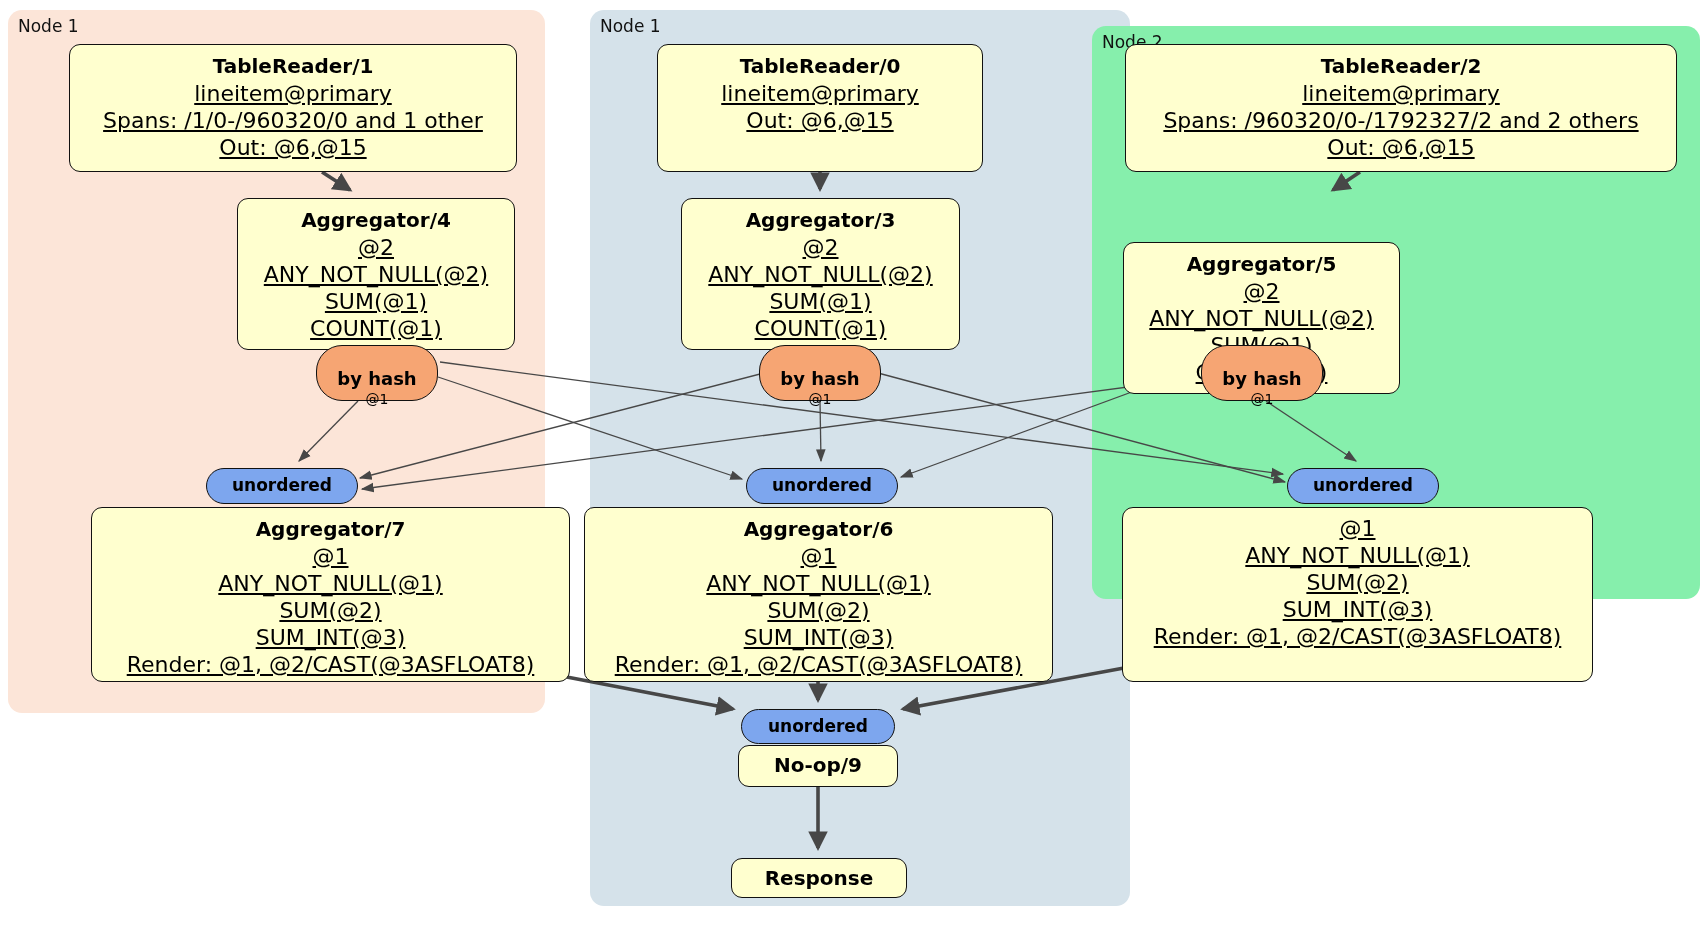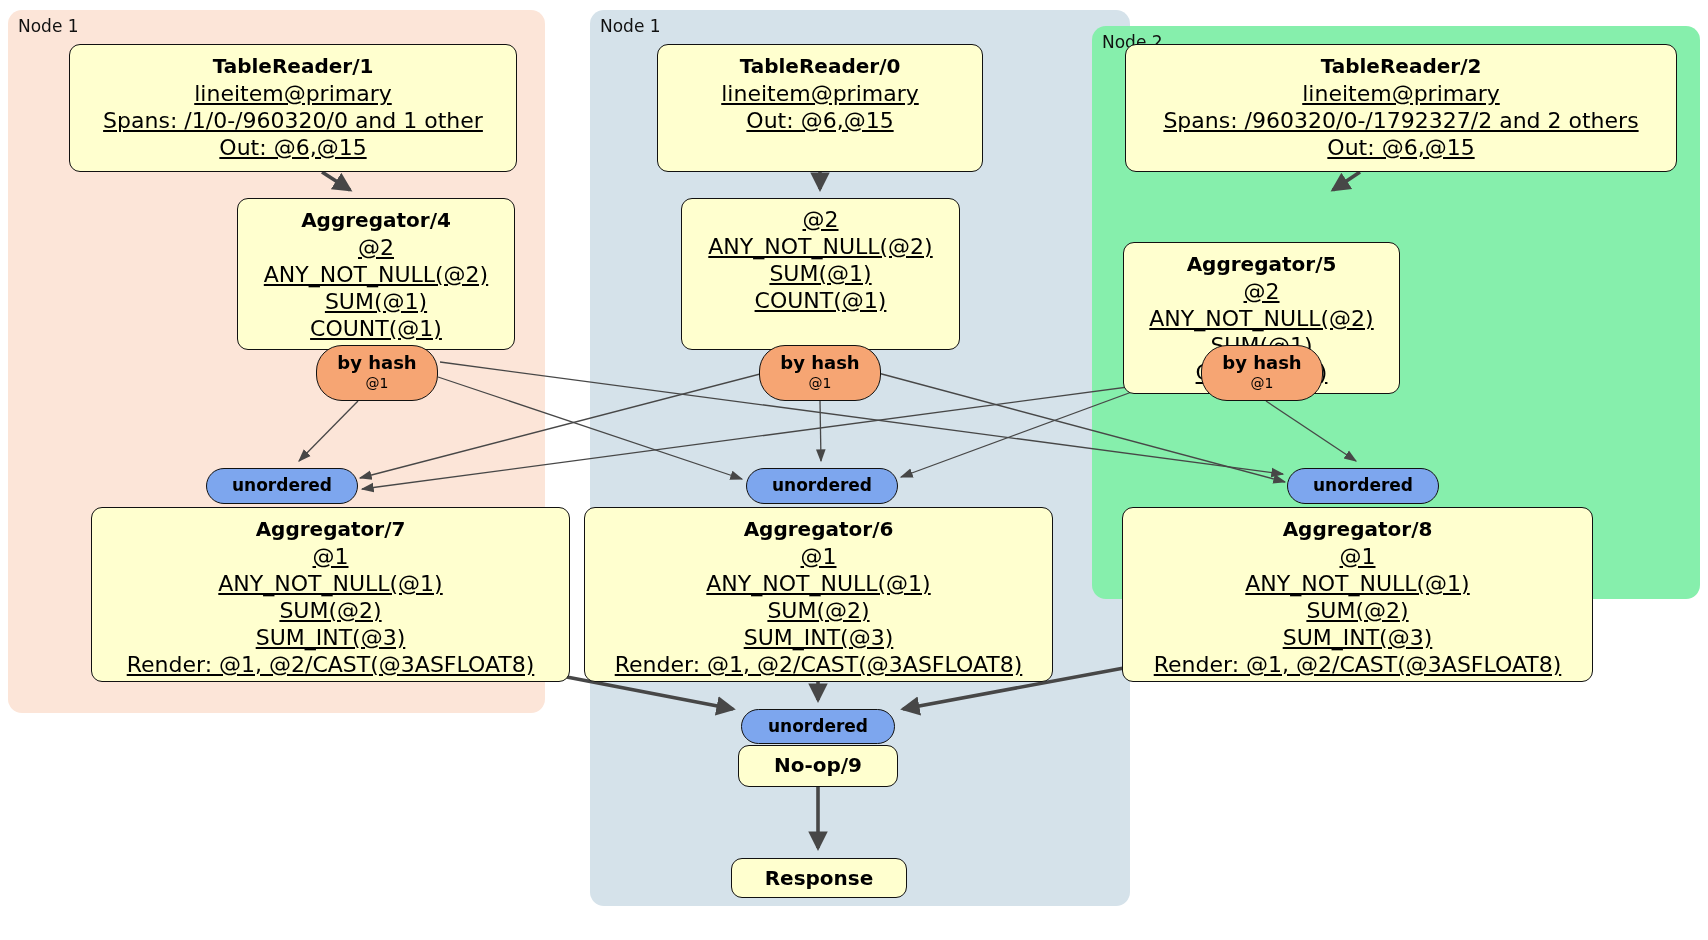--- a/index.html
+++ b/index.html
@@ -12,34 +12,34 @@
   #panel-node2{left:1092px;top:26px;width:608px;height:573px;background:#86efac;}
   #edges{position:absolute;left:0;top:0;z-index:2;}
   .pnode{position:absolute;z-index:3;background:#ffffcf;border:1.7px solid #111;
          border-radius:11px;text-align:center;box-sizing:border-box;padding-top:7px;}
   .ptitle{font-size:20px;font-weight:bold;line-height:28px;white-space:nowrap;}
   .pline{font-size:22px;line-height:27px;white-space:nowrap;text-decoration:underline;}
   .leaf{padding-top:0;}
   .leaf .ptitle{line-height:38px;}
   .router{position:absolute;z-index:4;background:#f6a573;border:1.7px solid #111;
           border-radius:26px;text-align:center;box-sizing:border-box;width:122px;height:56px;}
-  .router-label{font-size:18px;font-weight:bold;line-height:25px;padding-top:4px;}
+  .router-label{font-size:18px;font-weight:bold;line-height:25px;padding-top:20px;}
   .router-detail{font-size:14px;line-height:17px;}
   .sync{position:absolute;z-index:4;background:#7da6ee;border:1.7px solid #111;
         border-radius:18px;text-align:center;box-sizing:border-box;width:152px;height:36px;
         font-size:17px;font-weight:bold;line-height:33px;}
   
   #tr1{left:69px;top:44px;width:448px;height:128px;}
   #tr0{left:657px;top:44px;width:326px;height:128px;}
   #tr2{left:1125px;top:44px;width:552px;height:128px;}
   #agg4{left:237px;top:198px;width:278px;height:152px;}
   #agg3{left:681px;top:198px;width:279px;height:152px;}
   #agg5{left:1123px;top:198px;width:277px;height:152px;margin-top:44px;}
   #agg7{left:43px;top:507px;width:479px;height:175px;margin-left:48px;}
-  #agg6{left:584px;top:507px;width:469px;height:175px;}
+  #agg6{left:584px;top:507px;width:469px;height:175px;border-radius:10px;}
   #agg8{left:1122px;top:507px;width:471px;height:175px;}
   #noop{left:738px;top:745px;width:160px;height:42px;text-align:center;}
   #resp{left:731px;top:858px;width:176px;height:40px;}
   #byhash3{left:316px;top:345px;}
   #byhash1{left:759px;top:345px;}
   #byhash2{left:1201px;top:345px;}
   #unordered3{left:206px;top:468px;}
   #unordered1{left:746px;top:468px;}
   #unordered2{left:1287px;top:468px;}
   #unorderedc{left:741px;top:709px;width:154px;height:35px;line-height:32px;}
@@ -111,20 +111,21 @@
     <div class="pline">SUM_INT(@3)</div>
     <div class="pline">Render: @1, @2/CAST(@3ASFLOAT8)</div>
   </div>
 
   <div class="pnode" id="tr0">
     <div class="ptitle">TableReader/0</div>
     <div class="pline">lineitem@primary</div>
     <div class="pline">Out: @6,@15</div>
   </div>
   <div class="pnode" id="agg3">
+    <div class="ptitle">Aggregator/3</div>
     <div class="pline">@2</div>
     <div class="pline">ANY_NOT_NULL(@2)</div>
     <div class="pline">SUM(@1)</div>
     <div class="pline">COUNT(@1)</div>
   </div>
   <div class="pnode" id="agg6">
     <div class="ptitle">Aggregator/6</div>
     <div class="pline">@1</div>
     <div class="pline">ANY_NOT_NULL(@1)</div>
     <div class="pline">SUM(@2)</div>
@@ -145,21 +146,20 @@
     <div class="pline">Out: @6,@15</div>
   </div>
   <div class="pnode" id="agg5">
     <div class="ptitle">Aggregator/5</div>
     <div class="pline">@2</div>
     <div class="pline">ANY_NOT_NULL(@2)</div>
     <div class="pline">SUM(@1)</div>
     <div class="pline">COUNT(@1)</div>
   </div>
   <div class="pnode" id="agg8">
-    <div class="ptitle">Aggregator/8</div>
     <div class="pline">@1</div>
     <div class="pline">ANY_NOT_NULL(@1)</div>
     <div class="pline">SUM(@2)</div>
     <div class="pline">SUM_INT(@3)</div>
     <div class="pline">Render: @1, @2/CAST(@3ASFLOAT8)</div>
   </div>
 
   <div class="router" id="byhash3">
     <div class="router-label">by hash</div>
     <div class="router-detail">@1</div>

